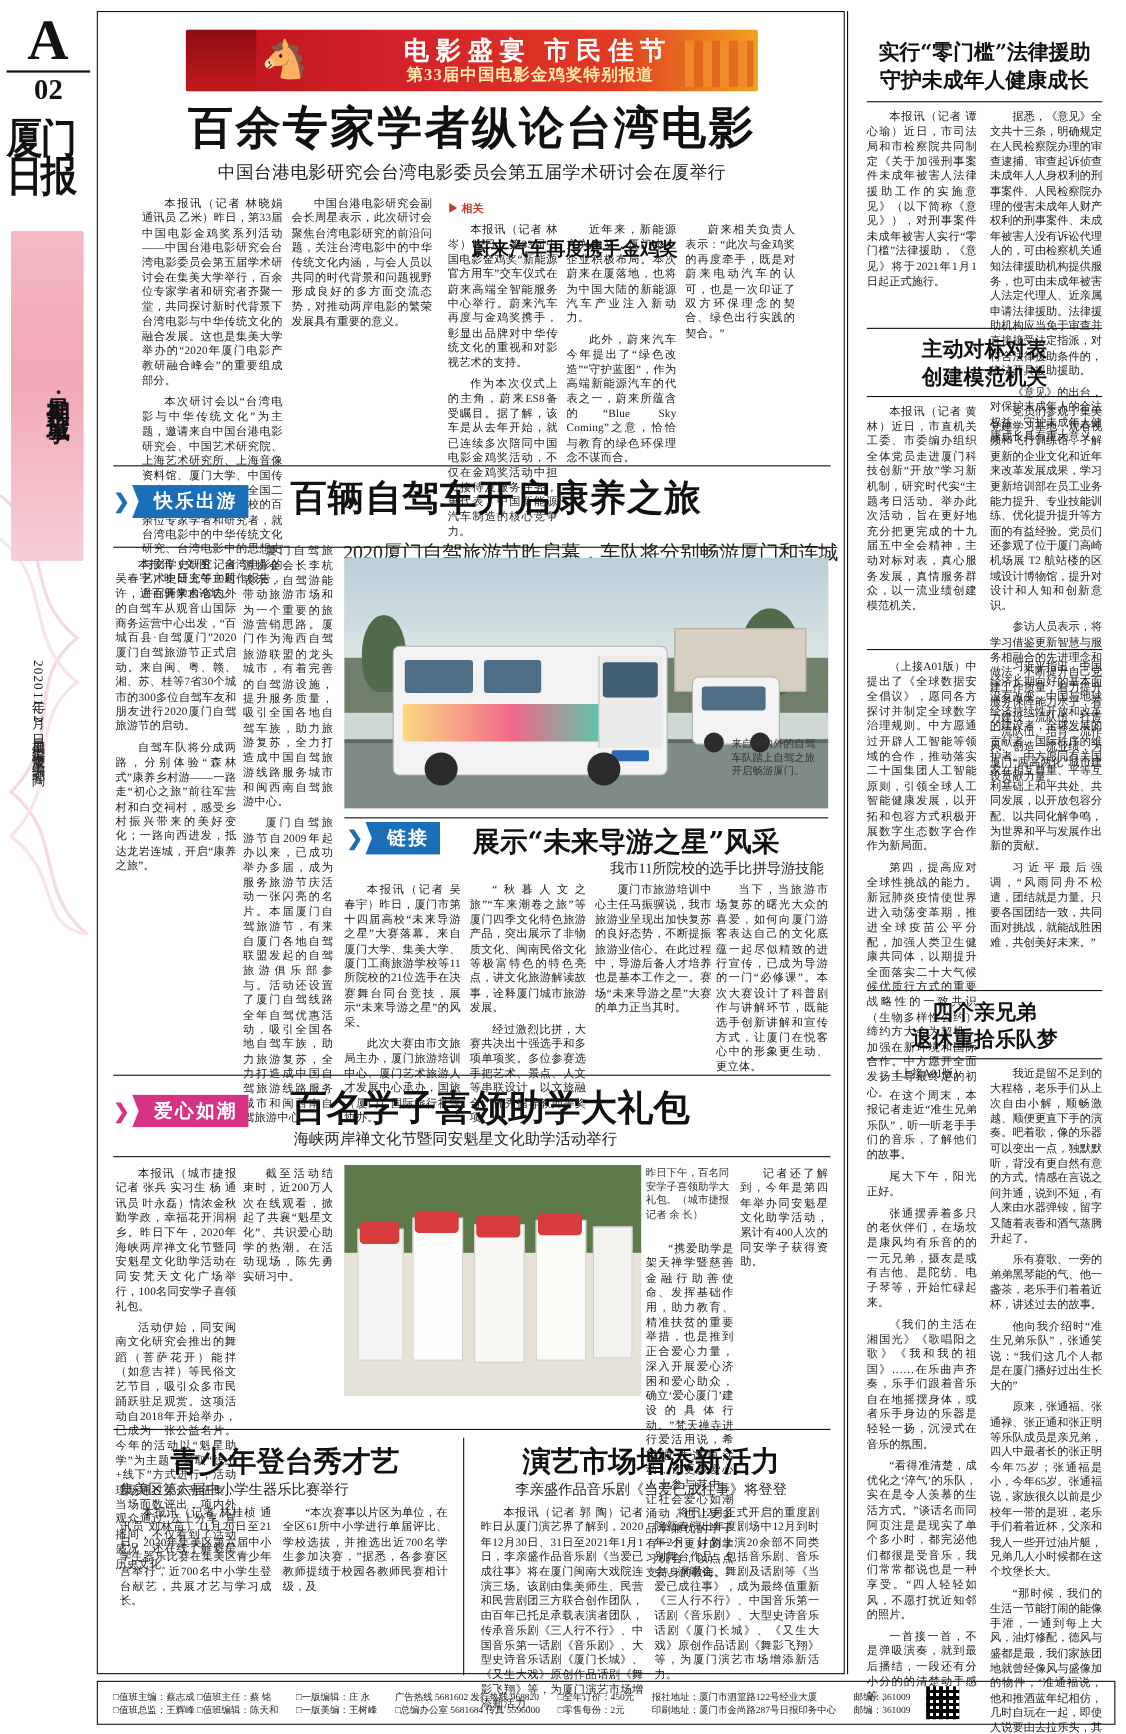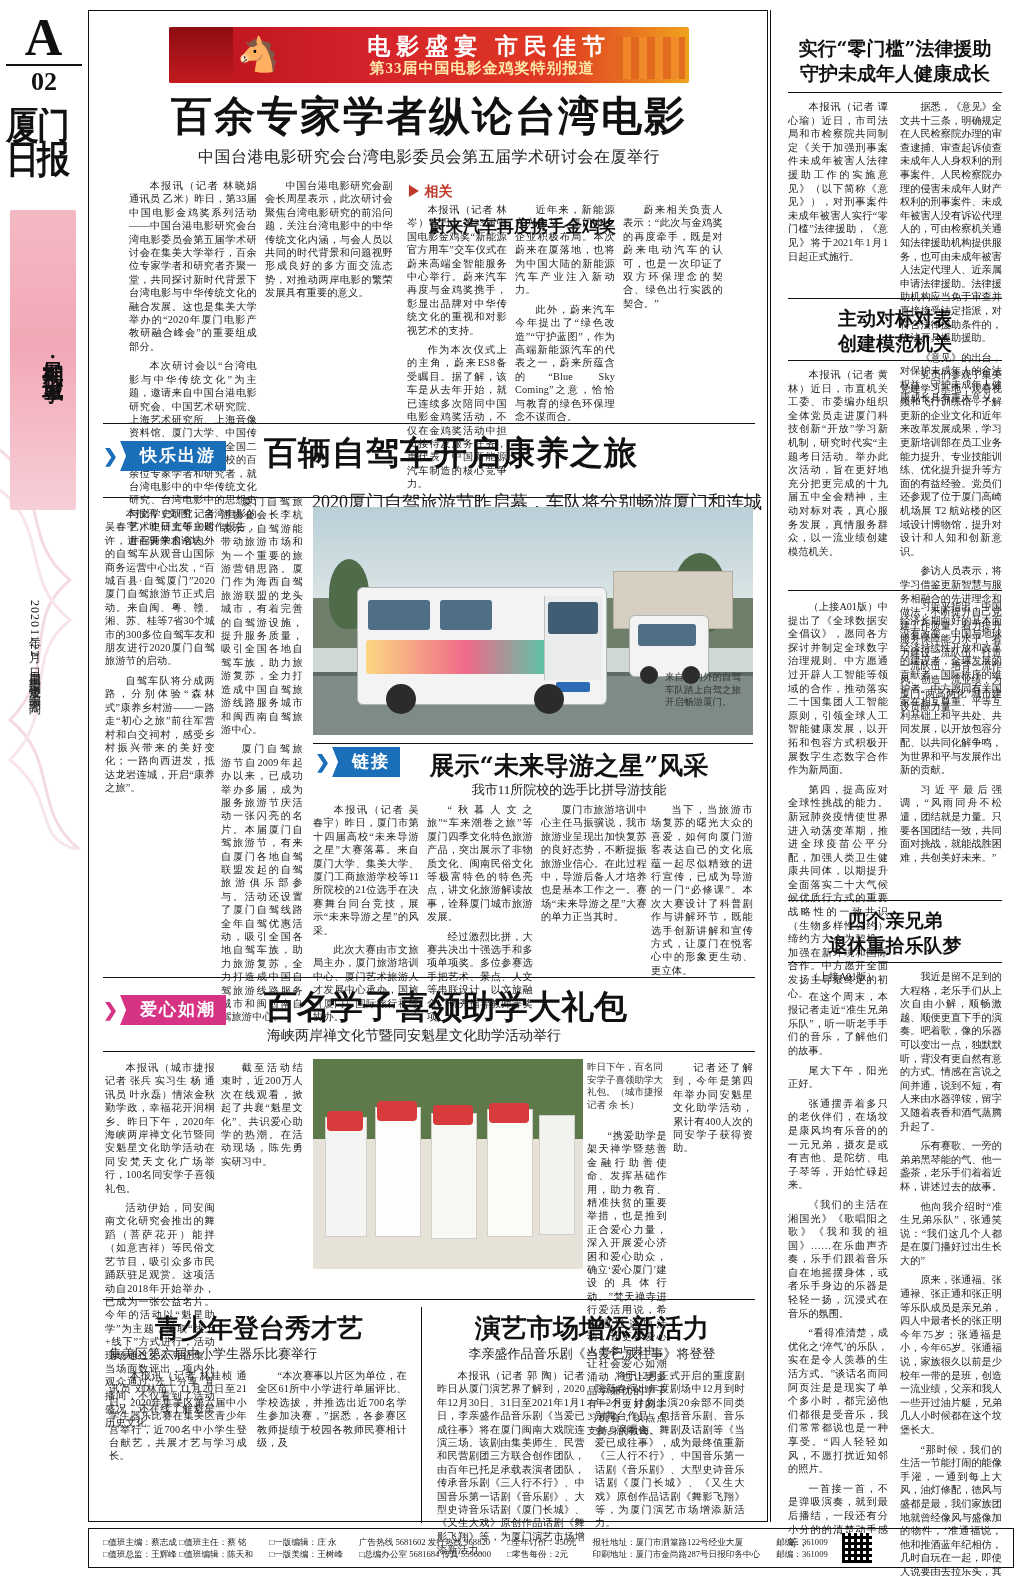--- a/index.html
+++ b/index.html
@@ -156,21 +156,21 @@
 
   .photo {
     position:absolute; overflow:hidden; background:#cfd8d6;
   }
   .cap {
     position:absolute; font-size:9.5px; line-height:12.5px; color:#333;
   }
 
   
   .relmark {
-    position:absolute; font-size:14px; color:#c0392b; font-weight:bold;
+    position:absolute; font-size:10px; color:#c0392b; font-weight:bold;
   }
 
   
   .r-h {
     font-family:"DejaVu Serif", serif; font-weight:bold; color:#111;
   }
   .r-col {
     position:absolute; font-size:10.2px; line-height:13.6px; color:#1a1a1a;
     text-align:justify;
   }
@@ -313,21 +313,21 @@
     </div>
     <div class="cap" style="left:576px; top:660px; width:84px;">来自省内外的自驾车队踏上自驾之旅开启畅游厦门。</div>
 
     <div class="rule" style="left:224px; top:732px; width:440px;"></div>
 
     <div class="tagbox" style="left:226px; top:738px;">
       <span class="arrowmark">❯</span>
       <span class="tag">链接</span>
     </div>
     <div class="h1" style="position:absolute; left:300px; top:738px; width:360px; text-align:center; font-size:25px;">展示“未来导游之星”风采</div>
-    <div style="position:absolute; left:300px; top:770px; width:360px; text-align:center; font-size:13px; color:#222;">我市11所院校的选手比拼导游技能</div>
+    <div style="position:absolute; left:300px; top:770px; width:360px; text-align:right; font-size:13px; color:#222;">我市11所院校的选手比拼导游技能</div>
 
     <div class="col" style="left:224px; top:792px; width:106px; height:170px;">
       <p>本报讯（记者 吴春宇）昨日，厦门市第十四届高校“未来导游之星”大赛落幕。来自厦门大学、集美大学、厦门工商旅游学校等11所院校的21位选手在决赛舞台同台竞技，展示“未来导游之星”的风采。</p>
       <p>此次大赛由市文旅局主办，厦门旅游培训中心、厦门艺术旅游人才发展中心承办，国旅（厦门）国际旅行社等协办。</p>
     </div>
     <div class="col" style="left:338px; top:792px; width:106px; height:170px;">
       <p>“秋暮人文之旅”“车来潮卷之旅”等厦门四季文化特色旅游产品，突出展示了非物质文化、闽南民俗文化等极富特色的特色亮点，讲文化旅游解读故事，诠释厦门城市旅游发展。</p>
       <p>经过激烈比拼，大赛共决出十强选手和多项单项奖。多位参赛选手把艺术、景点、人文等串联设计，以文旅融合、优秀指导教师等奖项。</p>
     </div>
     <div class="col" style="left:452px; top:792px; width:106px; height:170px;">
@@ -465,21 +465,21 @@
       <p>尾大下午，阳光正好。</p>
       <p>张通摆弄着多只的老伙伴们，在场坟是康风均有乐音的的一元兄弟，摄友是或有吉他、是陀纺、电子琴等，开始忙碌起来。</p>
       <p>《我们的主活在湘国光》《歌唱阳之歌》《我和我的祖国》……在乐曲声齐奏，乐手们跟着音乐自在地摇摆身体，或者乐手身边的乐器是轻轻一扬，沉浸式在音乐的氛围。</p>
       <p>“看得准清楚，成优化之‘淬气’的乐队，实在是令人羡慕的生活方式。”谈话名而同阿页注是是现实了单个多小时，都完泌他们都很是受音乐，我们常常都说也是一种享受。“四人轻轻如风，不愿打扰近知邻的照片。</p>
       <p>一首接一首，不是弹吸演奏，就到最后播结，一段还有分小分的的清楚动手感等，</p>
     </div>
     <div class="r-col" style="left:124px; top:960px; width:102px; height:548px;">
       <p>我近是留不足到的大程格，老乐手们从上次自由小解，顺畅激越、顺便更直下手的演奏。吧着歌，像的乐器可以变出一点，独默默听，背没有更自然有意的方式。情感在言说之间并通，说到不短，有人来由水器弹铵，留字又随着表香和酒气蒸腾升起了。</p>
       <p>乐有赛歌、一旁的弟弟黑琴能的气、他一盏茶，老乐手们着着近杯，讲述过去的故事。</p>
       <p>他向我介绍时“准生兄弟乐队”，张通笑说：“我们这几个人都是在厦门播好过出生长大的”</p>
-      <p>原来，张通福、张通禄、张正通和张正明等乐队成员是亲兄弟，四人中最者长的张正明今年75岁；张通福是小，今年65岁。张通福说，家族很久以前是少校年一带的是班，创造一流业绩，父亲和我人一些开过油片艇，兄弟几人小时候都在这个坟堡长大。</p>
+      <p>原来，张通福、张通禄、张正通和张正明等乐队成员是亲兄弟，四人中最者长的张正明今年75岁；张通福是小，今年65岁。张通福说，家族很久以前是少校年一带的是班，老乐手们着着近杯，父亲和我人一些开过油片艇，兄弟几人小时候都在这个坟堡长大。</p>
       <p>“那时候，我们的生活一节能打闹的能像手灌，一通到每上大风，油灯修配，德风与盛都是最，我们家族团地就曾经像风与盛像加的物件，‘准通福说，他和推酒蓝年纪相仿，几时自玩在一起，即使人说要由去拉乐头，其实是在游乐长。从着潘者园一完手小鱼，小杯，小乐器，“但乐火还是很好的，带田来去交易，‘两兄弟对耳，除上只能能的消息。</p>
 
     </div>
 
   </div>
 
   <div class="footer">
     <div class="fcol">
       <div>□值班主编：蔡志成      □值班主任：蔡 铭</div>
       <div>□值班总监：王辉峰      □值班编辑：陈天和</div>

